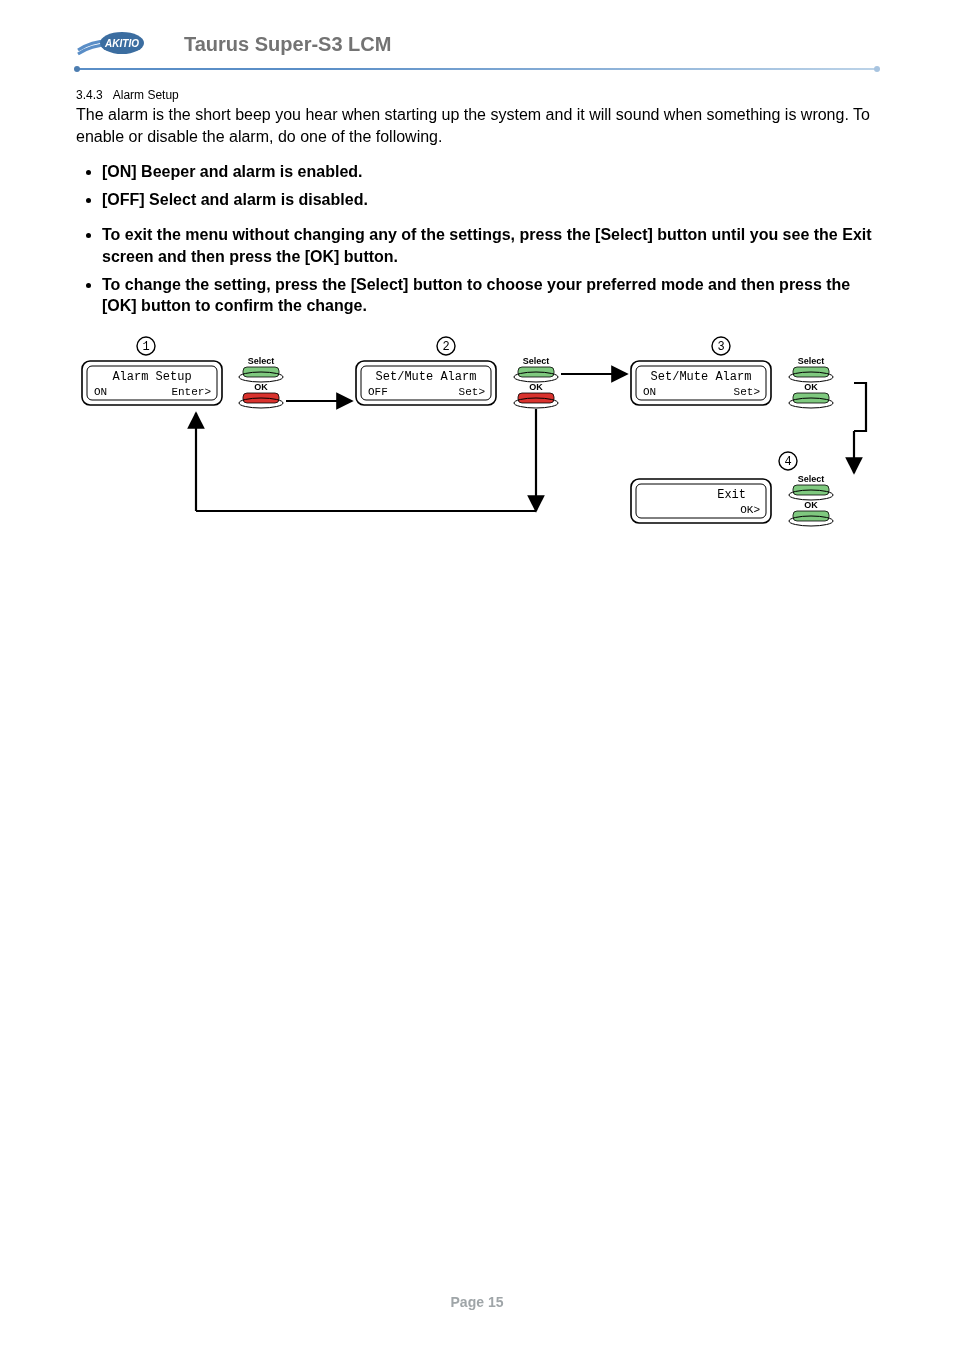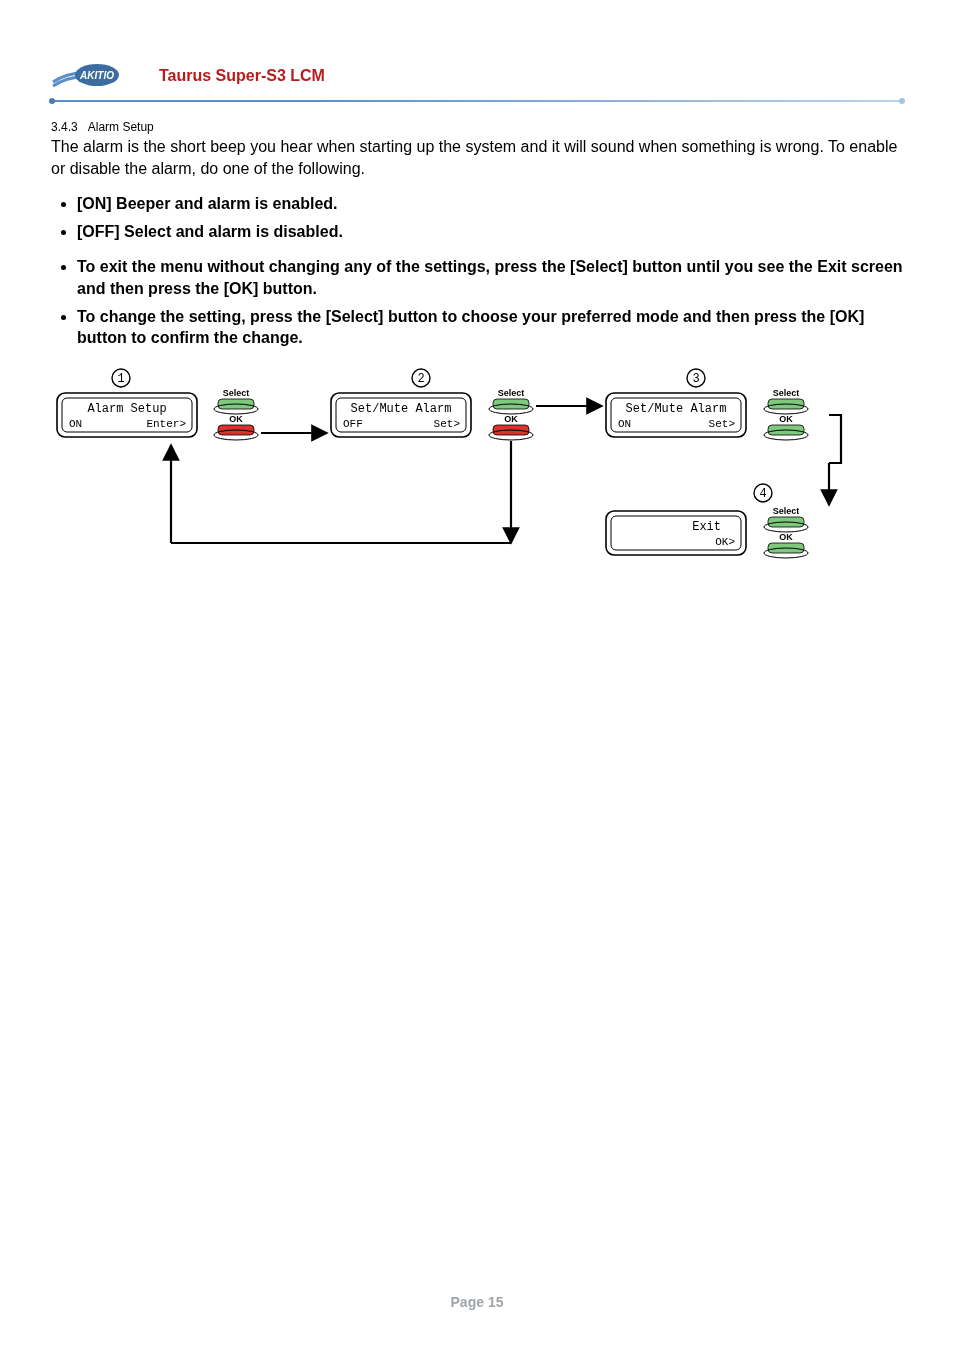--- a/index.html
+++ b/index.html
@@ -4,33 +4,33 @@
 <style>
   * { box-sizing: border-box; margin: 0; padding: 0; }
   body {
     width: 954px;
     height: 1350px;
     background: #fff;
     font-family: Arial, Helvetica, sans-serif;
     color: #000;
     position: relative;
   }
-  .page { padding: 0 51px; margin-top: 32px; }
+  .page { padding: 0 76px; }
   .header-row {
     display: flex;
     align-items: center;
     padding-top: 28px;
     padding-bottom: 6px;
     gap: 10px;
   }
   .logo-wrap { display: flex; align-items: center; }
   .header-title {
-    color: #b91c1c;
+    color: #737373;
     font-weight: bold;
-    font-size: 16px;
+    font-size: 20px;
     margin-left: 8px;
   }
   .header-rule {
     height: 2px;
     background: linear-gradient(to right, #5a8ec7 30%, #bcd3e8 100%);
     margin-top: 2px;
     margin-bottom: 18px;
     position: relative;
   }
   .header-rule::before {

